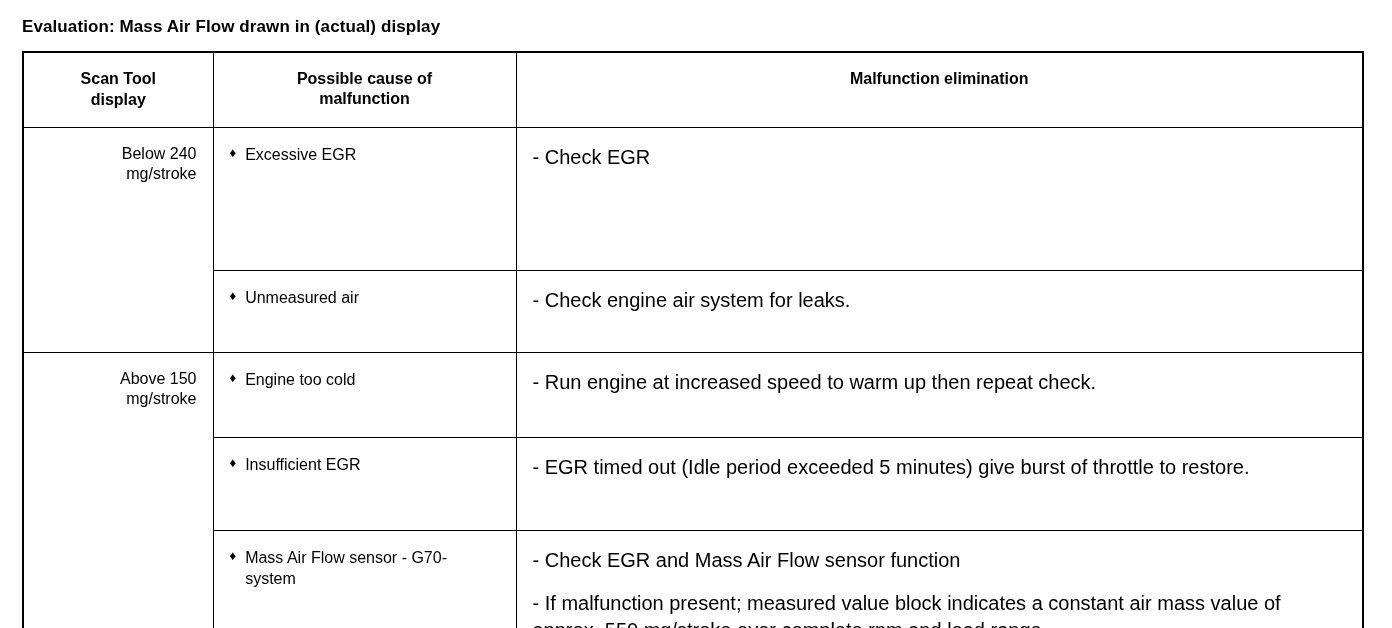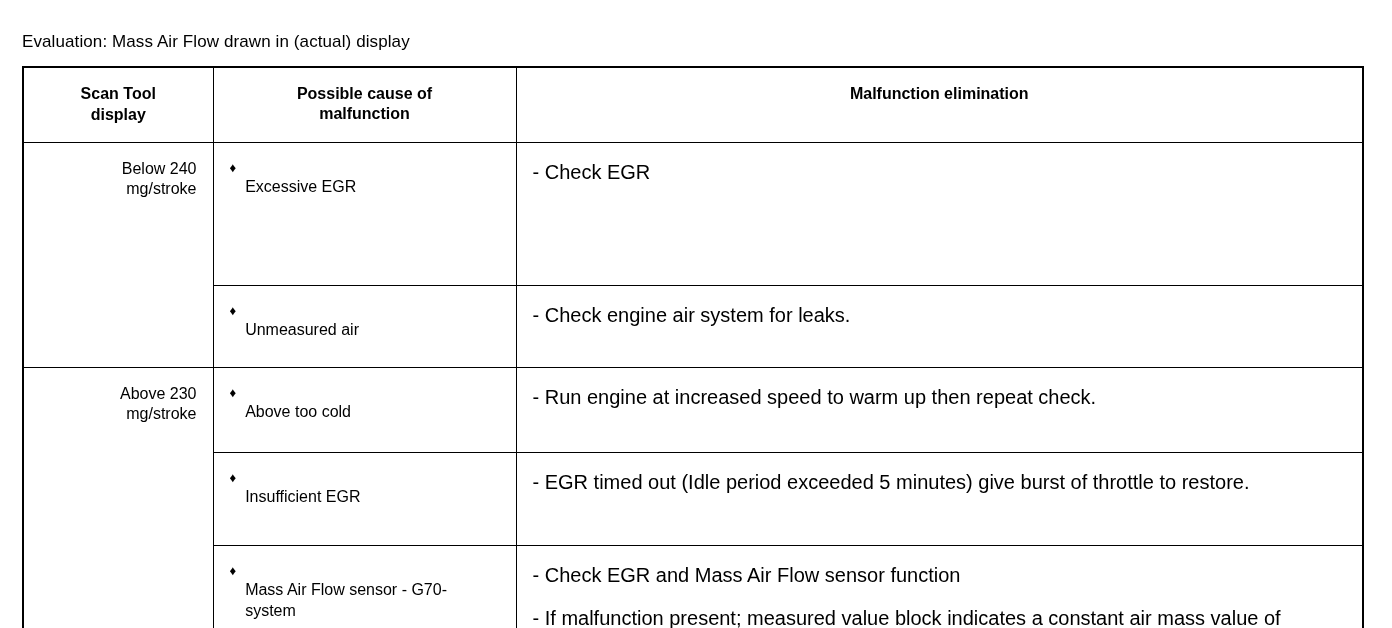--- a/index.html
+++ b/index.html
@@ -16,23 +16,23 @@
   }
   .page {
     position: relative;
     width: 1392px;
     height: 628px;
     box-sizing: border-box;
     padding: 16px 20px 0 20px;
   }
   .doc-title {
     font-size: 17px;
-    font-weight: normal;
+    font-weight: bold;
     letter-spacing: 0.1px;
-    margin: 16px 0 14px 2px;
+    margin: 1px 0 14px 2px;
   }
   table.eval-table {
     border-collapse: collapse;
     table-layout: fixed;
     width: 1340px;
     margin-left: 2px;
     border: 2px solid #000;
   }
   table.eval-table th,
   table.eval-table td {
@@ -76,21 +76,20 @@
     gap: 9px;
   }
   .bullet {
     font-size: 13px;
     line-height: 1.5;
     flex: 0 0 auto;
     transform: translateY(-1px);
   }
   .cause-text {
     display: block;
-    margin-top: 17px;
   }
   .fix-line + .fix-line {
     margin-top: 17px;
   }
   .tall-1 { height: 110px; }
   .tall-2 { height: 49px; }
   .tall-3 { height: 52px; }
   .tall-4 { height: 60px; }
   .tall-5 { height: 113px; }
 </style>
@@ -145,27 +144,27 @@
             <span class="cause-text">Unmeasured air</span>
           </div>
         </td>
         <td class="fix-cell">
           <div class="fix-line">- Check engine air system for leaks.</div>
         </td>
       </tr>
 
       <tr>
         <td class="scan-cell" rowspan="3">
-          <div>Above 230</div>
+          <div>Above 150</div>
           <div>mg/stroke</div>
         </td>
         <td class="cause-cell tall-3">
           <div class="cause-row">
             <span class="bullet">♦</span>
-            <span class="cause-text">Above too cold</span>
+            <span class="cause-text">Engine too cold</span>
           </div>
         </td>
         <td class="fix-cell">
           <div class="fix-line">- Run engine at increased speed to warm up then repeat check.</div>
         </td>
       </tr>
 
       <tr>
         <td class="cause-cell tall-4">
           <div class="cause-row">

